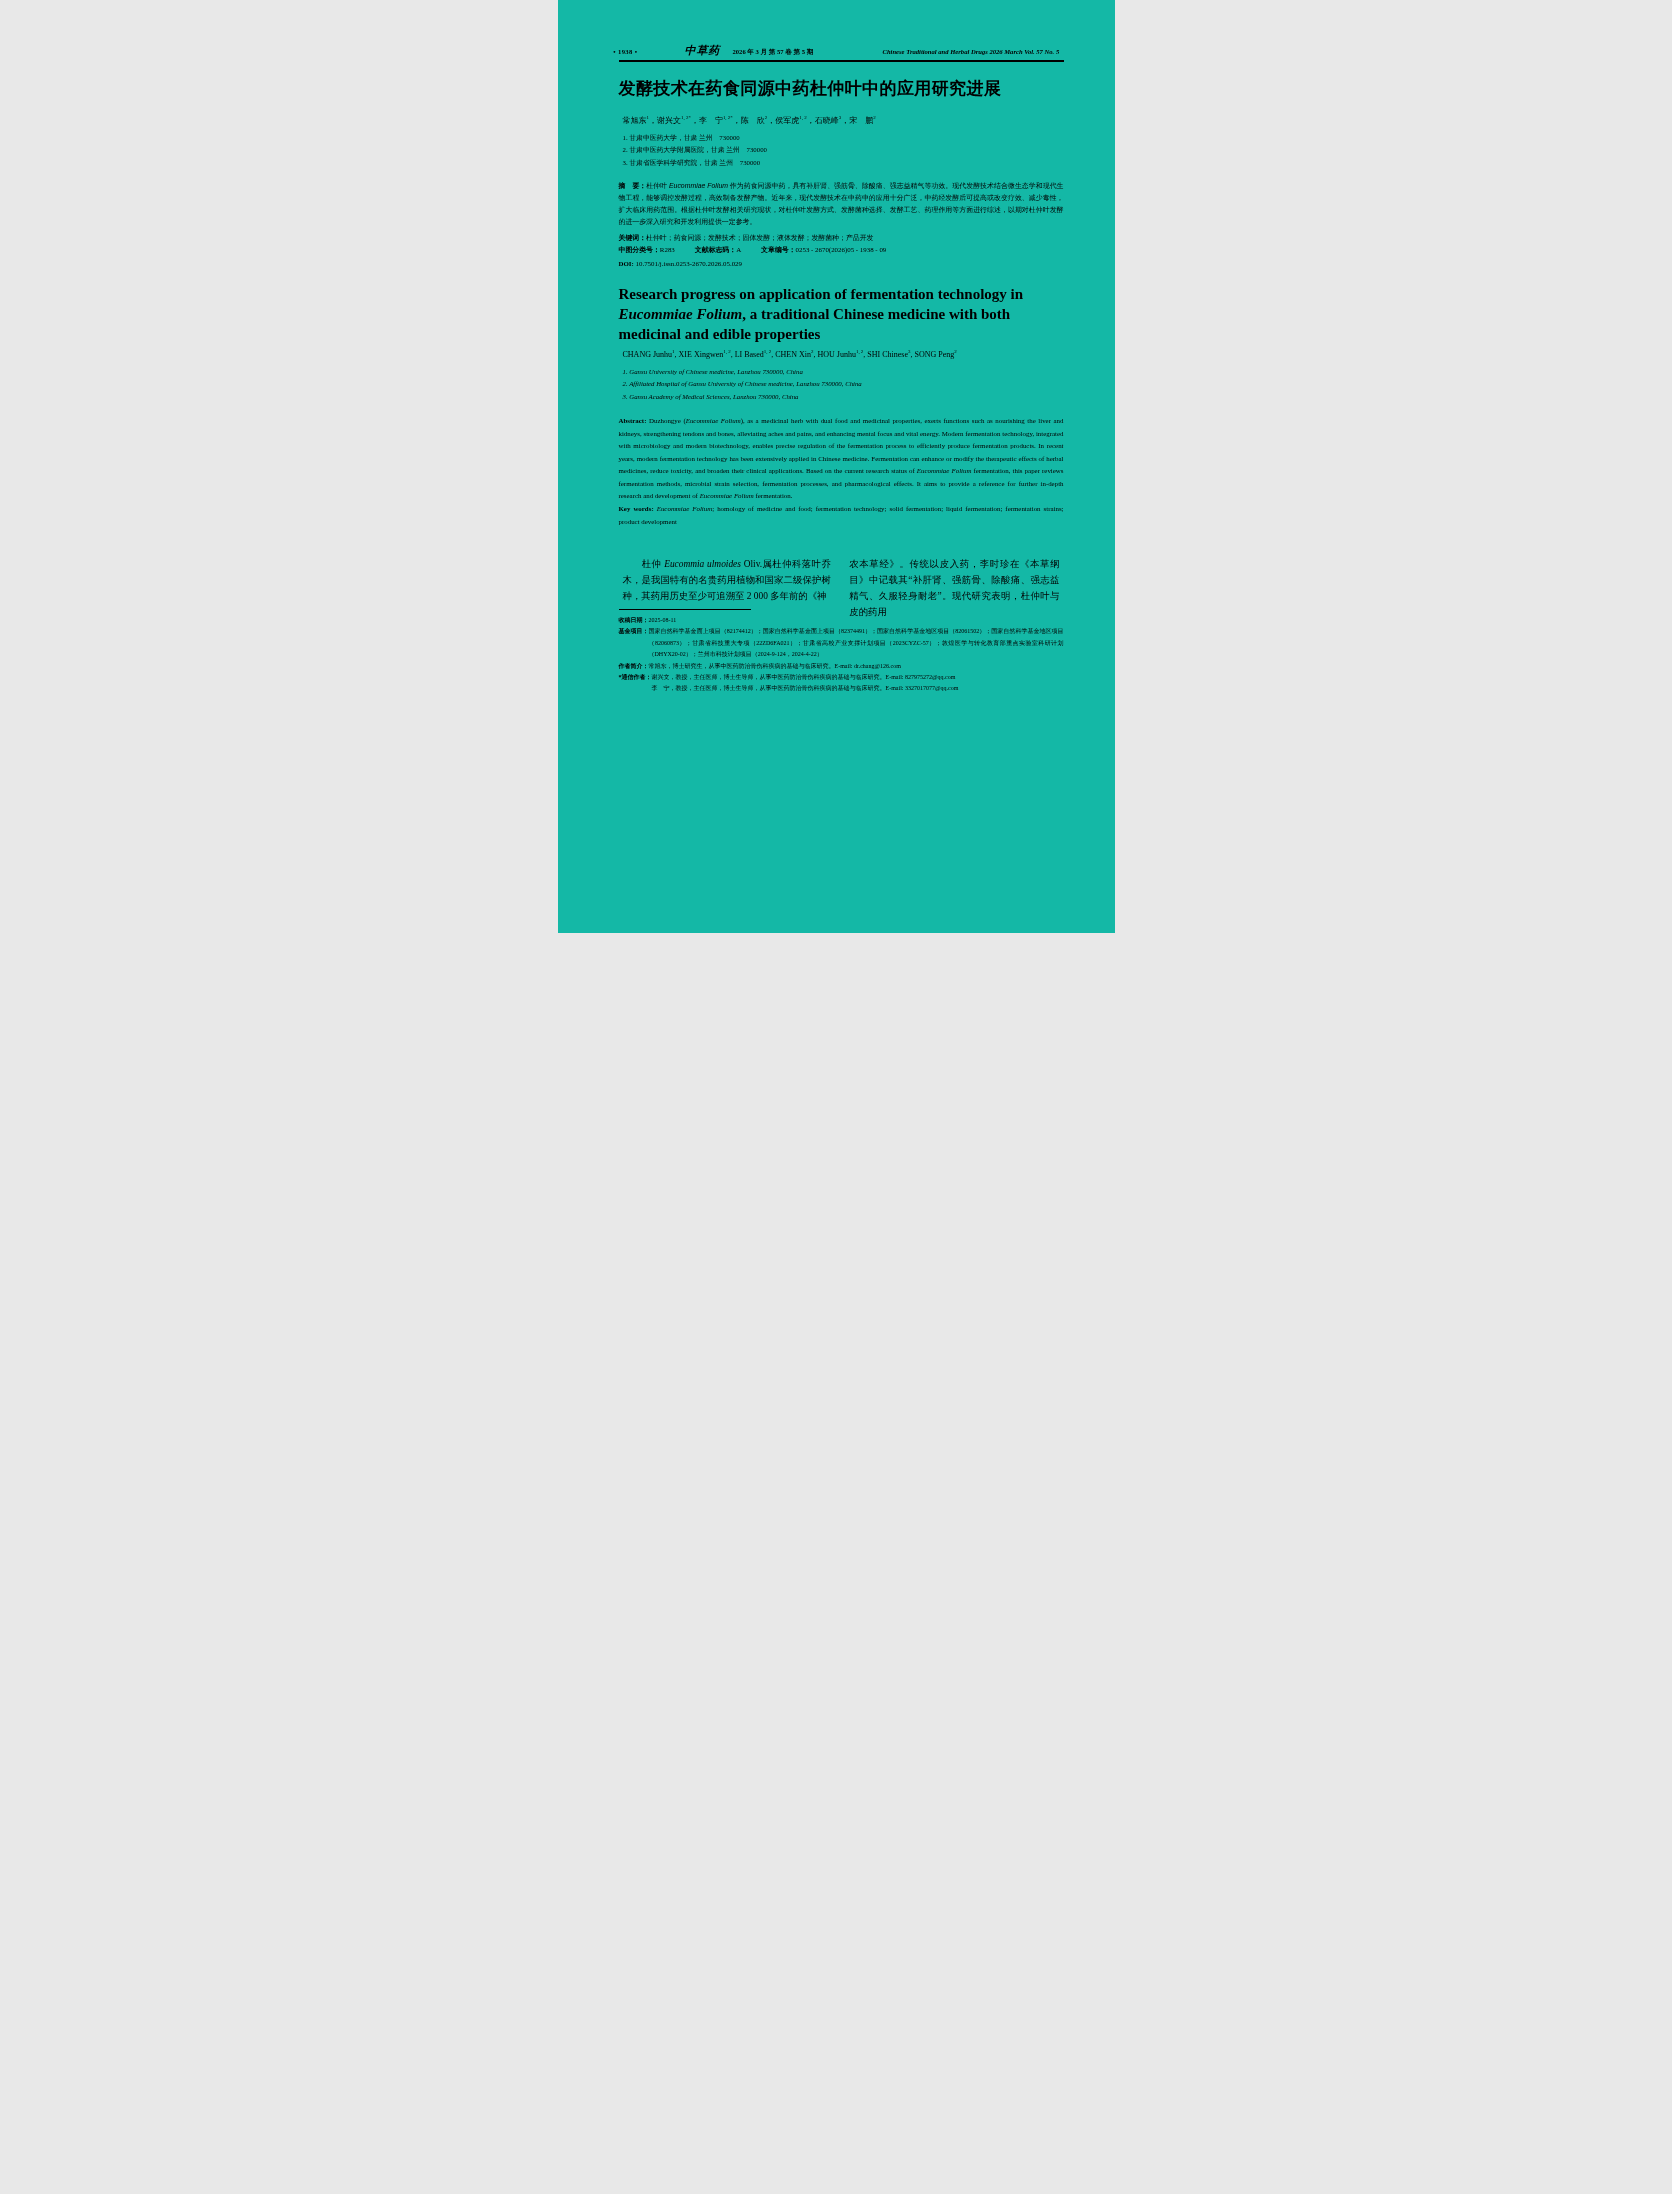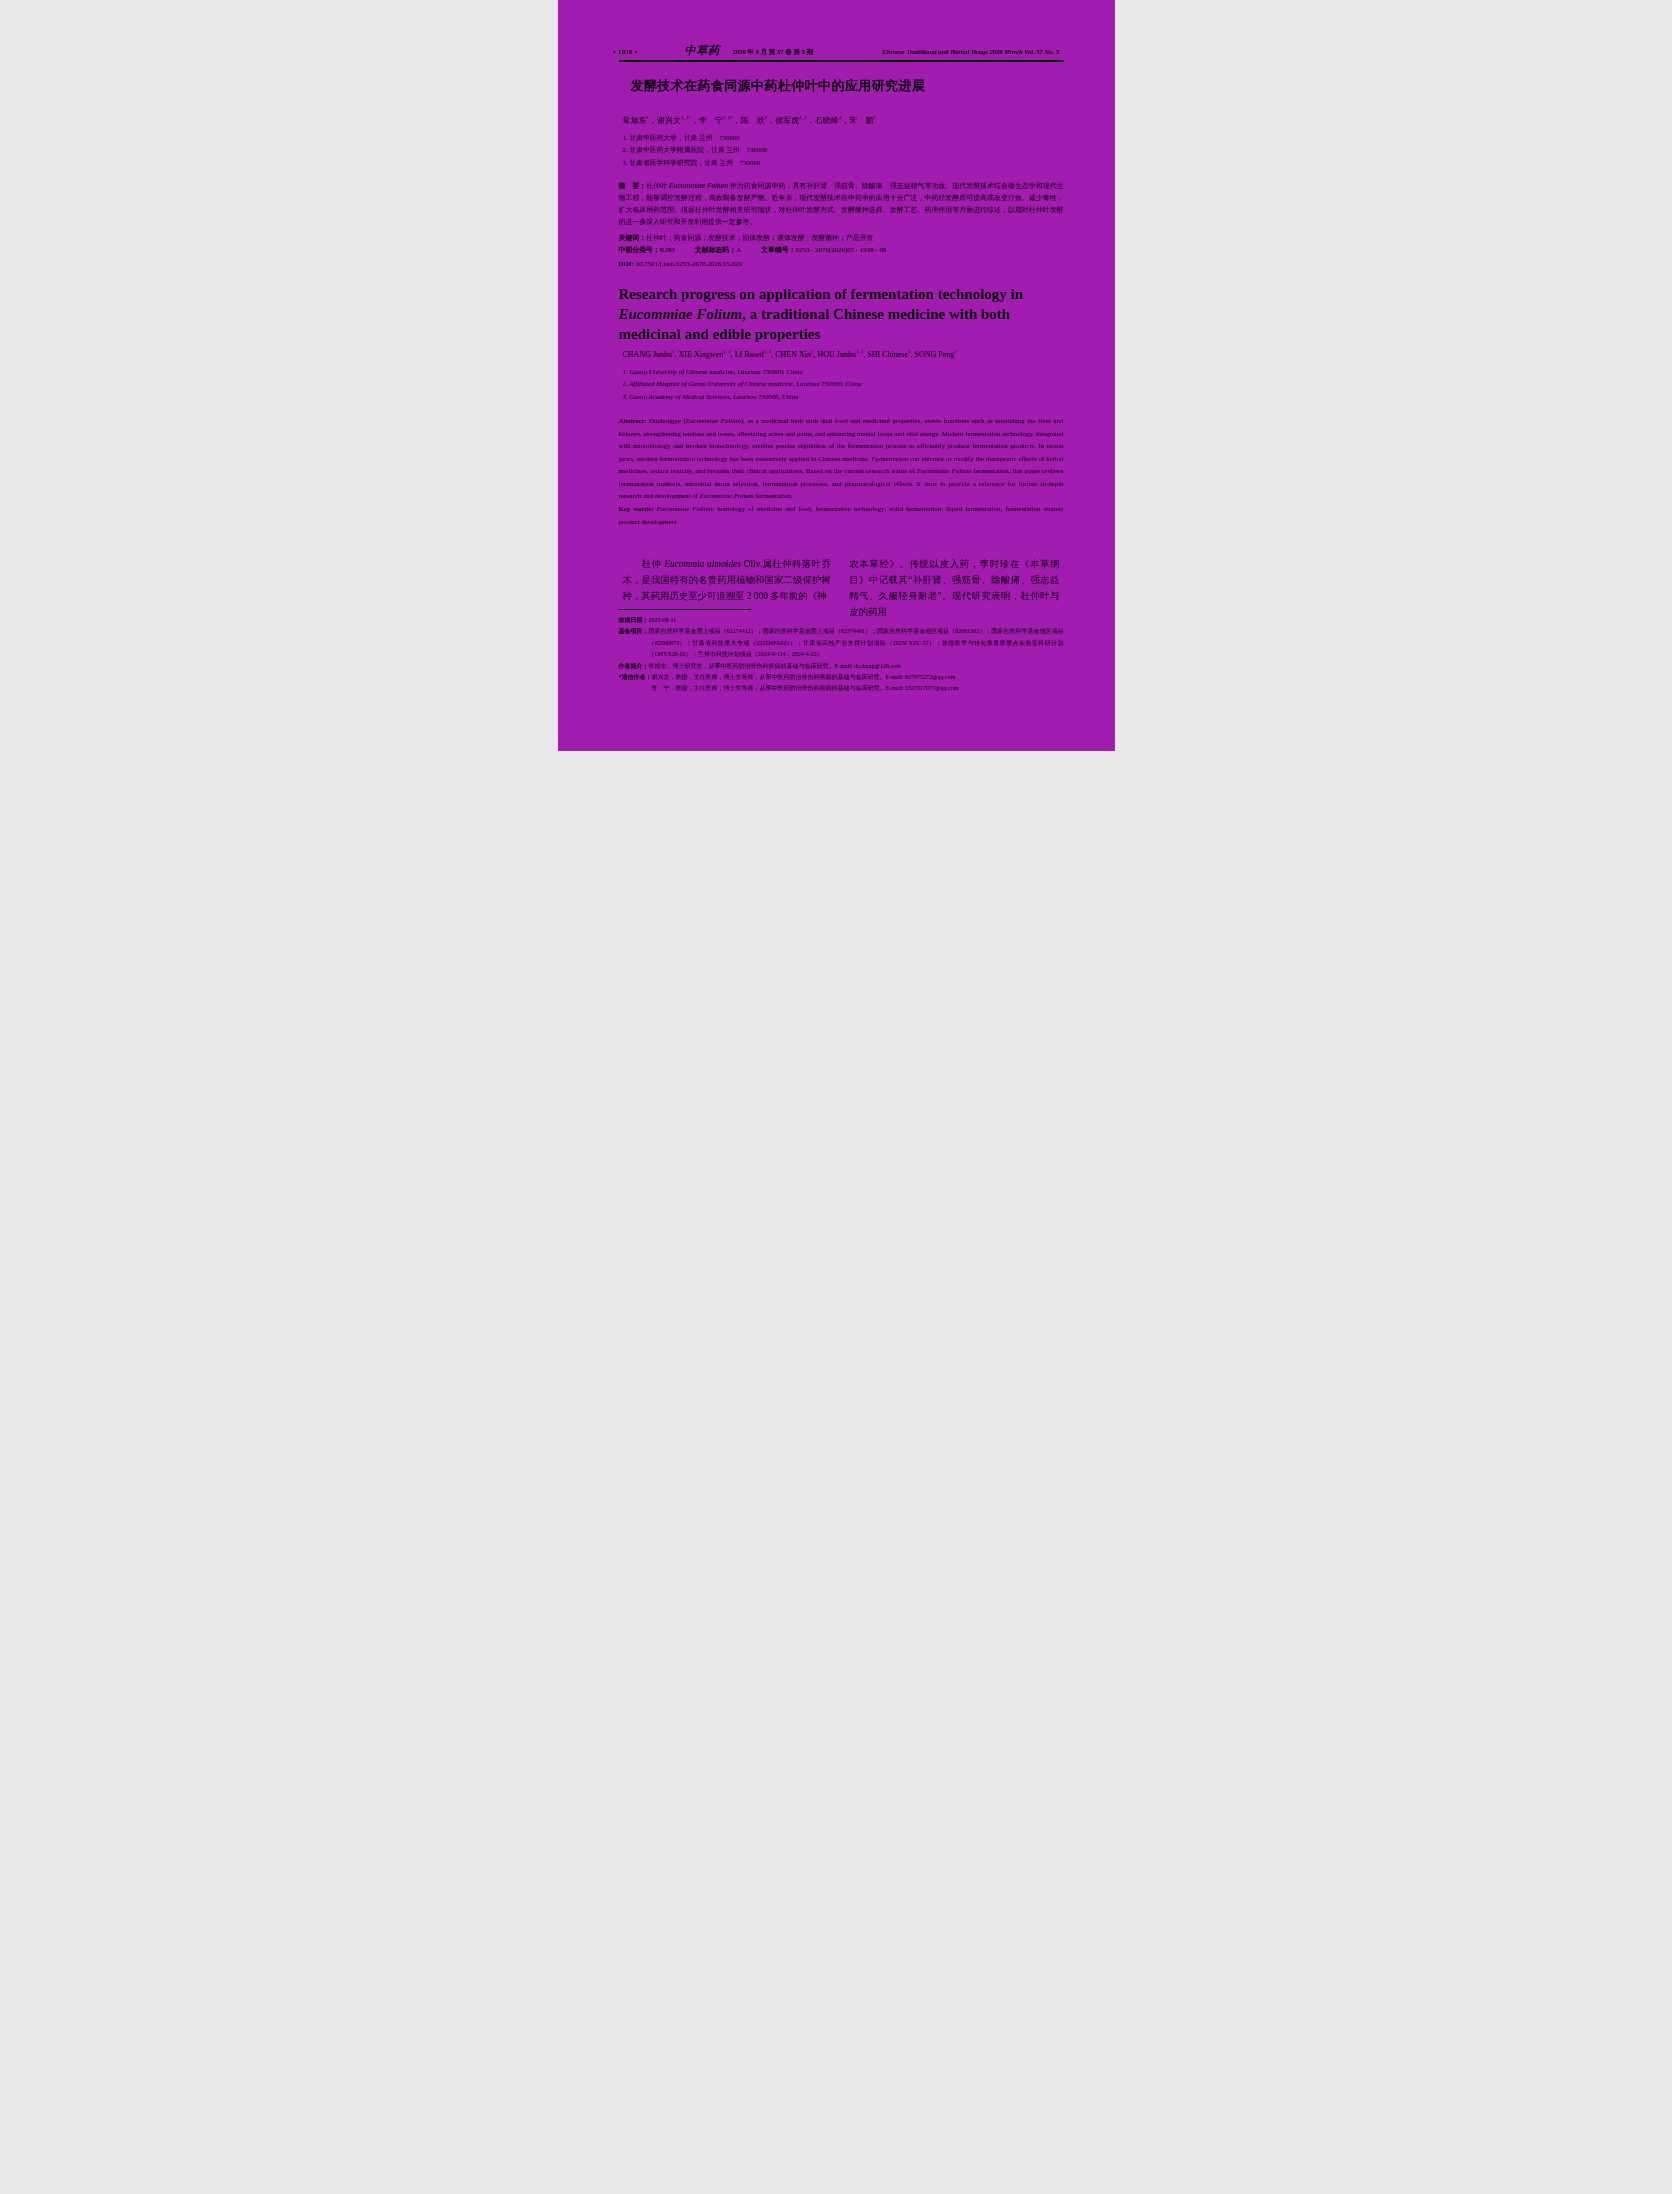--- a/index.html
+++ b/index.html
@@ -1,41 +1,41 @@
 <!DOCTYPE html>
 <html style="font-size:7px"><head>
 <meta charset="utf-8">
 <title>Paper Page</title>
 <style>
   html, body { margin: 0; padding: 0; background: #e8e8e8; }
   .page {
     position: relative;
     width: 557px;
-    height: 751px;
+    height: 933px;
     margin: 0 auto;
-    background: #a21caf;
+    background: #14b8a6;
     color: #000000;
     font-family: "Liberation Serif", "DejaVu Serif", serif;
     overflow: hidden;
   }
   .abs { position: absolute; }
   sup { font-size: 0.62em; line-height: 0; vertical-align: super; }
 
   
   .header { top: 46px; left: 61px; width: 445px; height: 13px; font-size: 6.6px; font-weight: bold; }
   .pageno   { position: absolute; left: -5.3px; top: 1.8px; letter-spacing: 0.4px; }
   .logo     { position: absolute; left: 66px; top: -2.6px; font-size: 11px; font-style: italic; font-weight: bold;
               font-family: "DejaVu Serif", serif; letter-spacing: 0.9px; }
   .issue-cn { position: absolute; left: 114px; top: 1.8px; }
   .issue-en { position: absolute; left: 264px; top: 1.8px; font-style: italic; }
   .rule { top: 60px; left: 61px; width: 445px; height: 1.8px; background: #000; }
 
   
-  .title-cn { top: 77px; left: 61px; width: 445px; font-size: 13px; font-weight: bold;
-              font-family: "Liberation Sans", "DejaVu Sans", sans-serif; letter-spacing: 0.4px; margin-left: 12px; }
+  .title-cn { top: 77px; left: 61px; width: 445px; font-size: 17px; font-weight: bold;
+              font-family: "Liberation Sans", "DejaVu Sans", sans-serif; letter-spacing: 0.4px; }
   .authors-cn { top: 115px; left: 65px; width: 441px; font-size: 8px; }
   .affils-cn  { top: 132px; left: 65px; width: 441px; font-size: 6.8px; line-height: 12.3px; }
 
   
   .abstract-cn { top: 180px; left: 61px; width: 445px; font-size: 6.9px; line-height: 12px; text-align: justify; }
   .abstract-cn p { margin: 0; }
   .abstract-cn .kw   { margin-top: 4.4px; text-align: left; }
   .abstract-cn .meta { margin-top: 0; text-align: left; }
   .abstract-cn .doi  { margin-top: 1.3px; text-align: left; }
   .meta .group { margin-right: 20px; }

